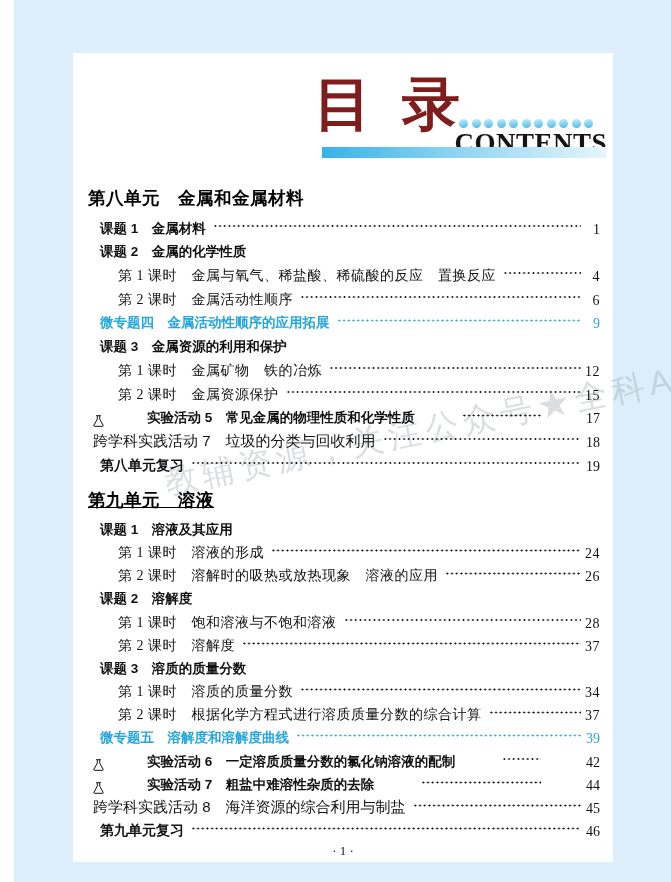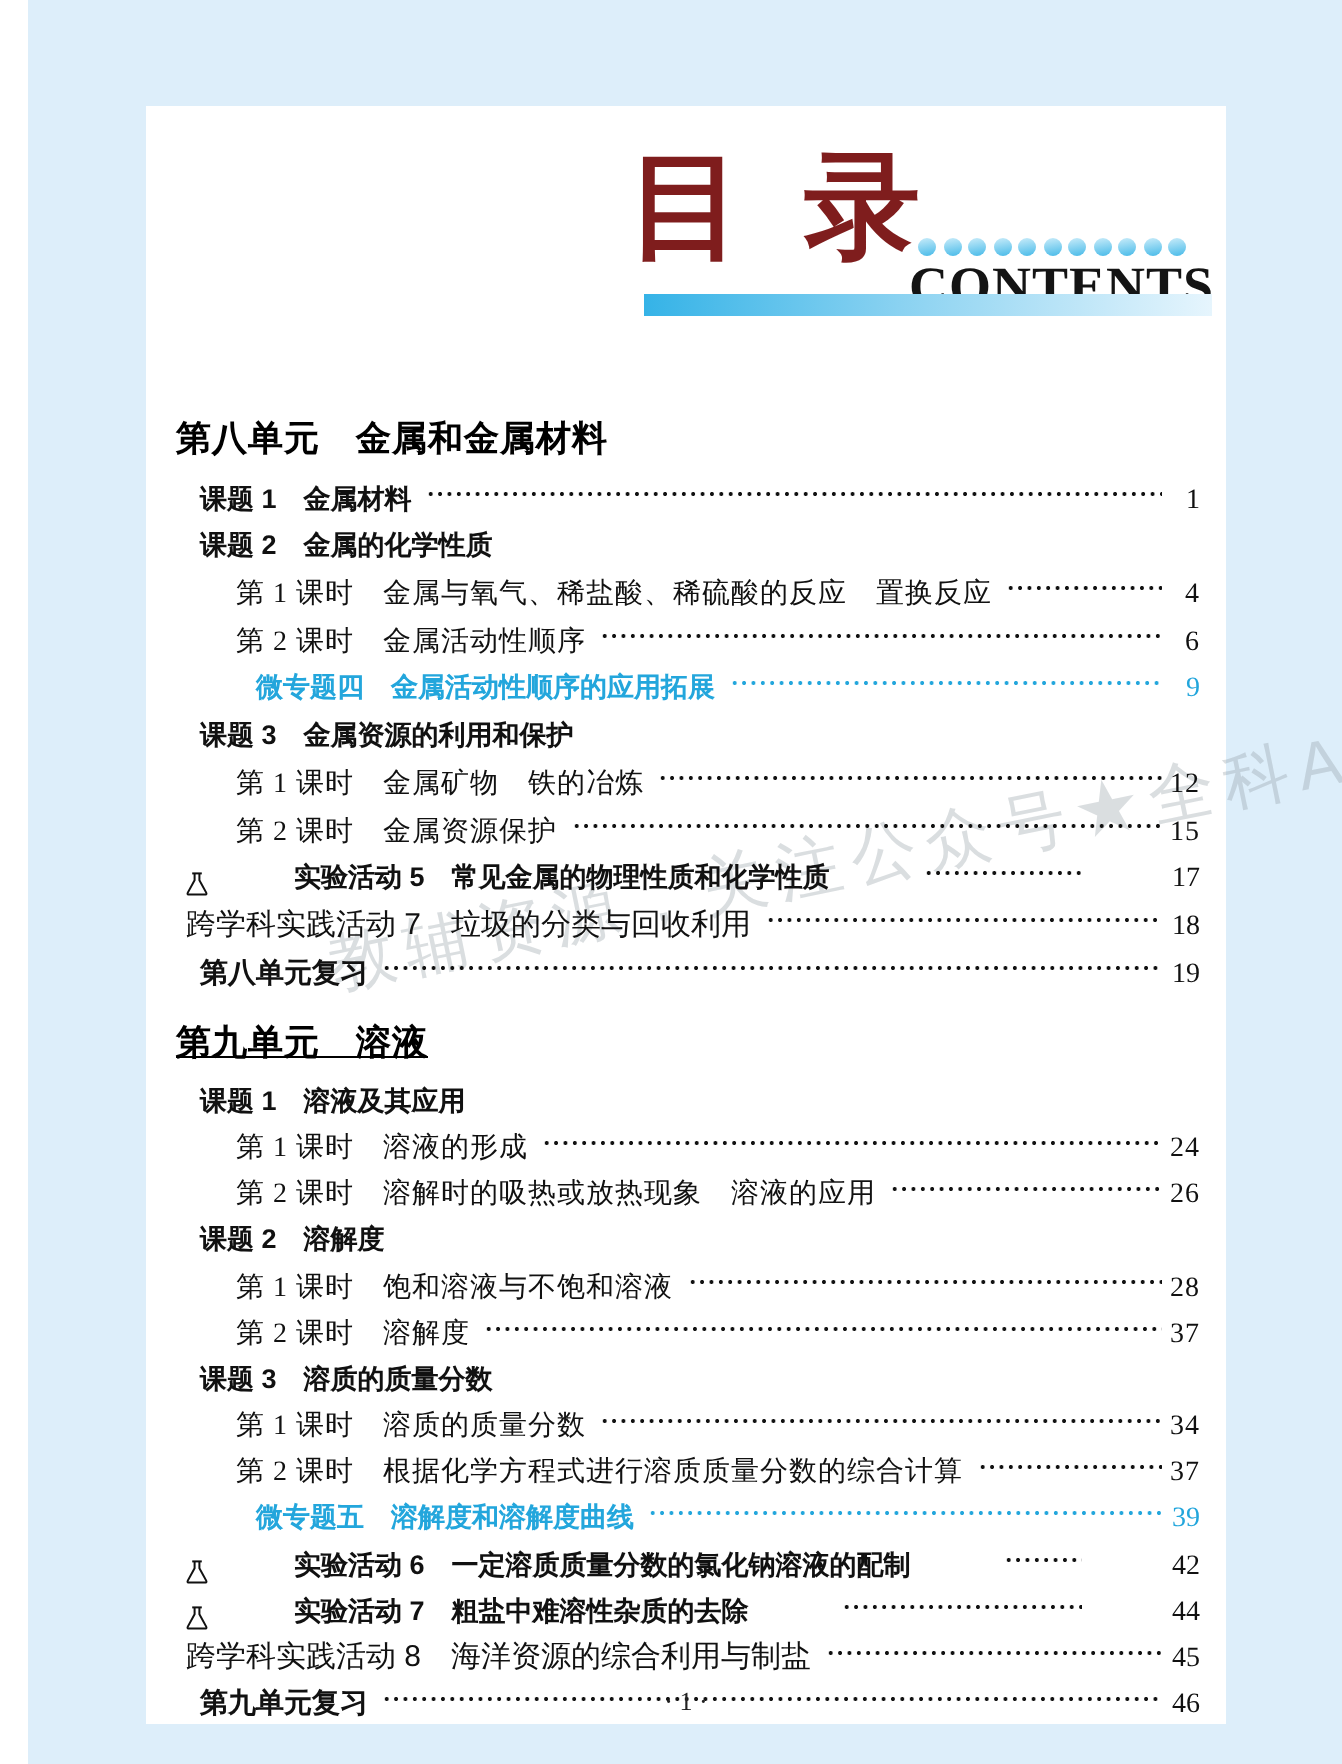--- a/index.html
+++ b/index.html
@@ -17,36 +17,36 @@
   .title-en{font-family:"Liberation Serif", serif;font-weight:bold;font-size:27px;line-height:1;
             letter-spacing:.5px;color:#141414;margin-top:2px;}
   .bar{position:absolute;left:249px;top:94px;width:284px;height:11px;
        background:linear-gradient(90deg,#35b3e7 0%,#8ad2f1 45%,#e6f5fd 100%);}
 
   
   .watermark{position:absolute;left:92px;top:408px;transform:rotate(-11.5deg);transform-origin:0 50%;
              font-size:33px;letter-spacing:5px;color:#8f9aa1;opacity:.32;white-space:nowrap;pointer-events:none;}
 
   
-  .toc{position:absolute;left:27px;top:153px;width:500px;}
+  .toc{position:absolute;left:27px;top:132px;width:500px;}
   .unit-heading{font-size:17.5px;font-weight:bold;color:#000;height:26px;line-height:26px;
                 margin:0 0 3px -12px;letter-spacing:.5px;white-space:nowrap;}
   .sec9 .unit-heading{margin-top:12px;text-decoration:underline;}
   .row{display:flex;align-items:flex-end;height:23.7px;font-size:14px;color:#111;
        font-family:"Liberation Serif", serif;}
   .sec9 .row{height:23.2px;}
   .lbl{white-space:nowrap;}
   .leader{flex:1 1 auto;align-self:stretch;margin:0 3px 0 7px;
           background-image:radial-gradient(circle,currentColor .85px,transparent 1.15px);
           background-size:4.7px 100%;background-repeat:repeat-x;}
   .pg{min-width:16px;text-align:right;font-family:"Liberation Serif", serif;
       font-size:14px;font-weight:normal;color:#111;}
   .topic{font-family:"Liberation Sans", sans-serif;font-weight:bold;font-size:13.5px;}
   .lesson{padding-left:18px;letter-spacing:.5px;}
-  .special{font-family:"Liberation Sans", sans-serif;font-weight:bold;font-size:13.5px;color:#23a6dc;margin-left:28px;}
+  .special{font-family:"Liberation Sans", sans-serif;font-weight:bold;font-size:13.5px;color:#23a6dc;}
   .special .pg{color:#23a6dc;}
   .activity{font-family:"Liberation Sans", sans-serif;font-weight:bold;font-size:13.5px;margin-left:-7px;gap:40px;}
   .cross{font-family:"Liberation Sans", sans-serif;font-size:15px;margin-left:-7px;}
   .review{font-family:"Liberation Serif", serif;font-weight:bold;font-size:14px;}
   .noleader .leader,.noleader .pg{visibility:hidden;}
   .flask{display:flex;align-items:center;margin-right:3px;flex:0 0 auto;}
 
   .pageno{position:absolute;left:0;right:0;bottom:3px;text-align:center;
           font-family:"Liberation Serif", serif;font-size:13px;color:#222;}
 </style>

